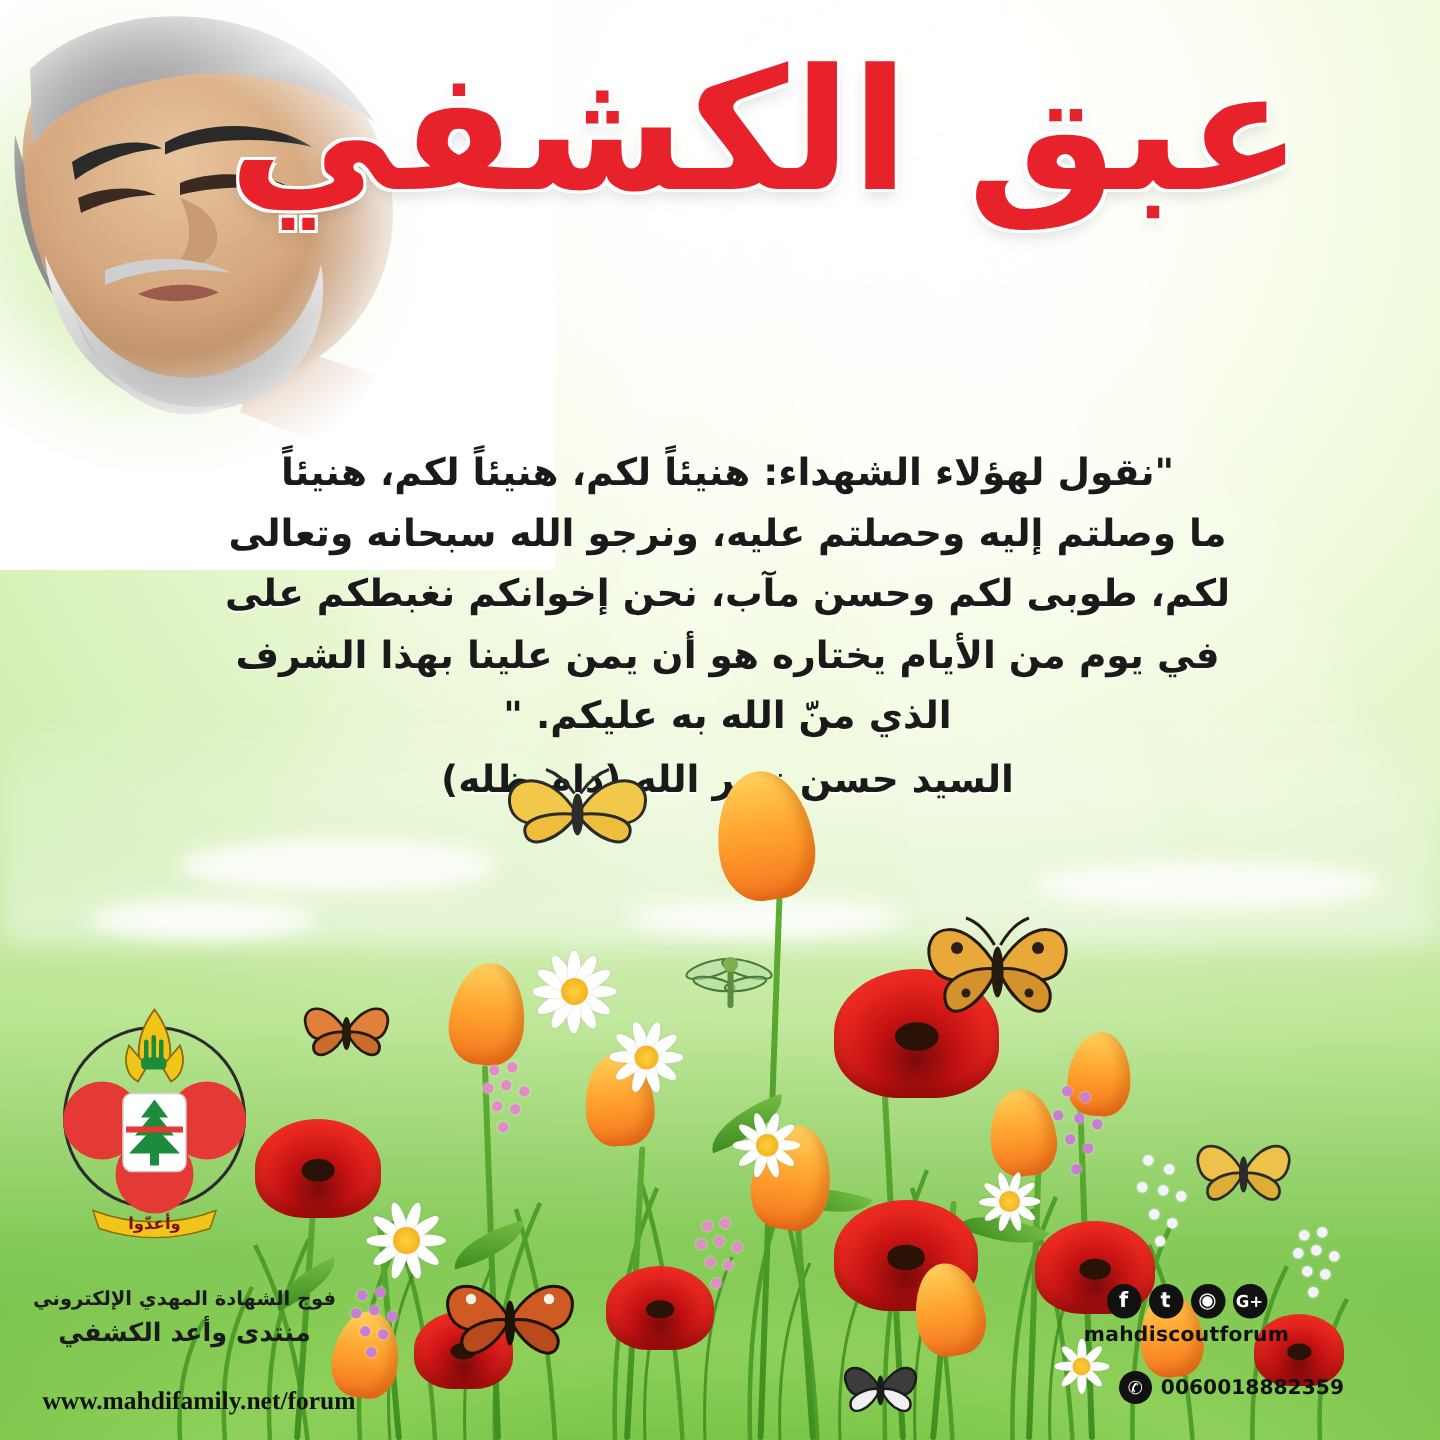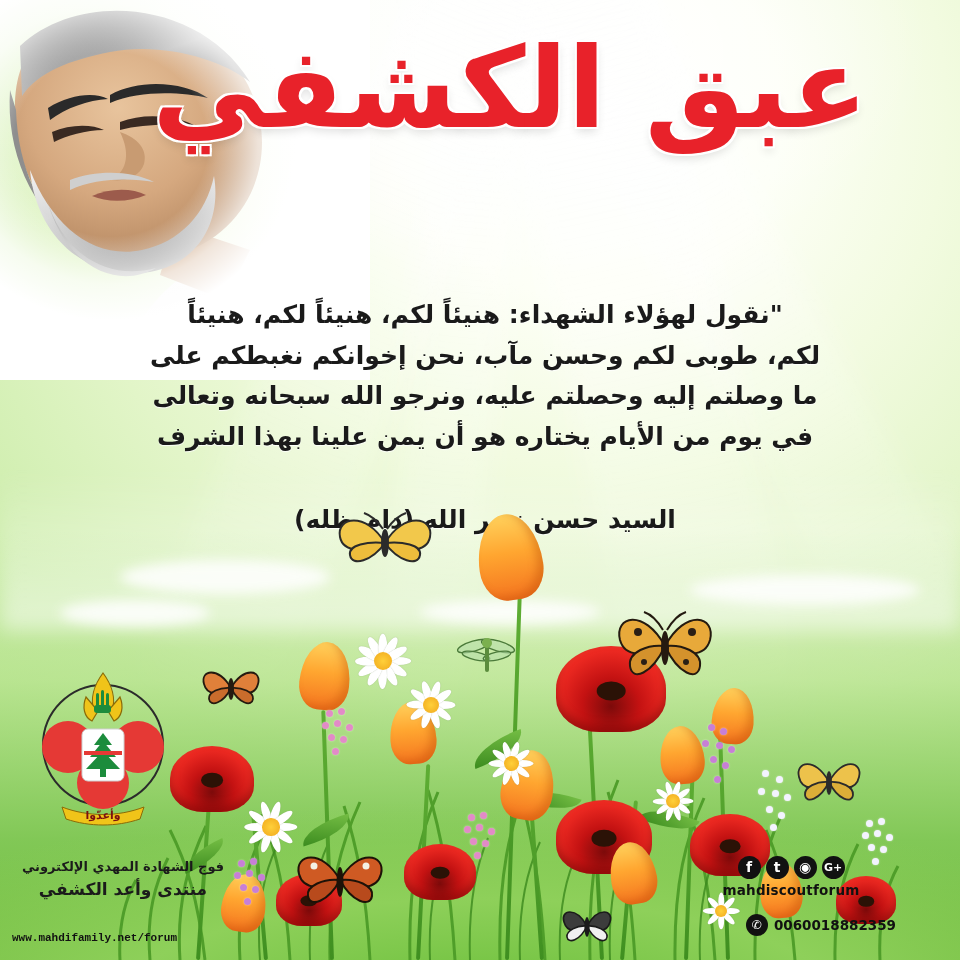--- a/index.html
+++ b/index.html
@@ -248,25 +248,25 @@
     font-size: 13px;
     font-weight: bold;
     line-height: 1.5;
   }
   .footer-ar .line2 { font-size: 17px; }
   .footer-url {
     position: absolute;
     left: 12px;
     bottom: 16px;
     width: 225px;
-    text-align: left;
+    text-align: right;
     color: #111;
-    font-size: 11px;
+    font-size: 17px;
     font-weight: bold;
-    font-family: Liberation Mono, monospace;
+    font-family: Liberation Serif, serif;
     direction: ltr;
   }
 
   
   .social {
     position: absolute;
     right: 74px;
     bottom: 62px;
     width: 190px;
     text-align: center;
@@ -391,23 +391,24 @@
 
       <path d="M70,180 C96,170 130,170 154,182 C130,178 96,178 70,190 Z" fill="#cfcfcf"></path>
     </svg>
     <div class="fade"></div>
   </div>
 
   <div class="title">عبق الكشفي</div>
 
   <div class="quote">
     <div>"نقول لهؤلاء الشهداء: هنيئاً لكم، هنيئاً لكم، هنيئاً</div>
+    <div>ما وصلتم إليه وحصلتم عليه، ونرجو الله سبحانه وتعالى</div>
     <div>لكم، طوبى لكم وحسن مآب، نحن إخوانكم نغبطكم على</div>
-    <div>ما وصلتم إليه وحصلتم عليه، ونرجو الله سبحانه وتعالى</div>
     <div>في يوم من الأيام يختاره هو أن يمن علينا بهذا الشرف</div>
+    <div>الذي منّ الله به عليكم. "</div>
   </div>
   <div class="attrib">السيد حسن نصر الله (دام ظله)</div>
 
   <svg style="position:absolute;left:0;bottom:0;width:960px;height:330px;pointer-events:none;" viewBox="0 0 960 330" xmlns="http://www.w3.org/2000/svg">
     <g stroke="#4d9c28" stroke-width="3" fill="none" opacity="0.95">
       <path d="M180,330 C176,270 190,230 206,196"></path>
       <path d="M205,330 C198,268 186,232 170,200"></path>
       <path d="M240,330 C236,266 250,226 268,192"></path>
       <path d="M290,330 C286,262 276,222 262,184"></path>
       <path d="M330,330 C328,256 342,212 360,172"></path>

